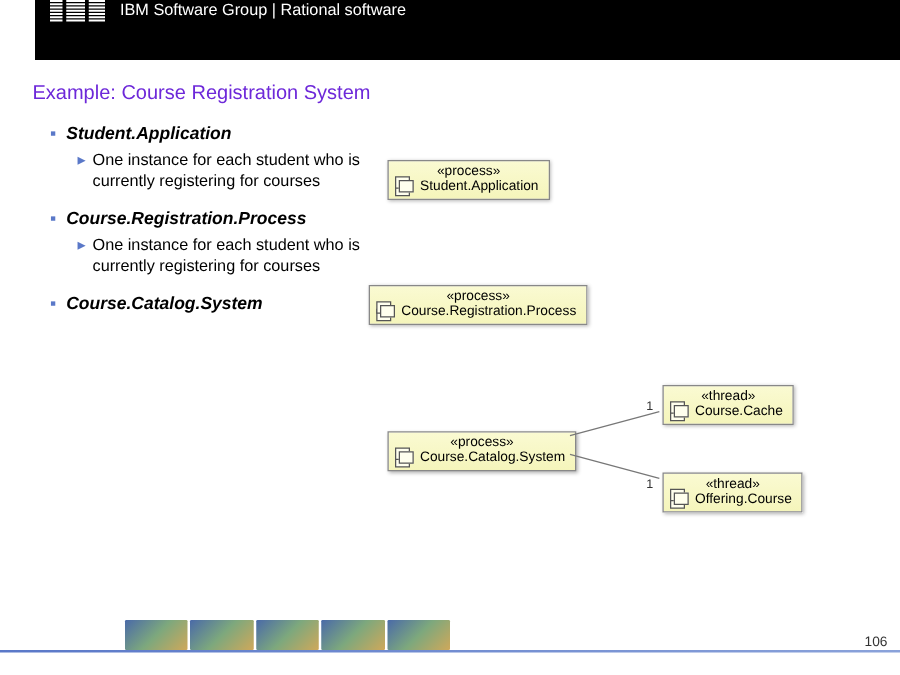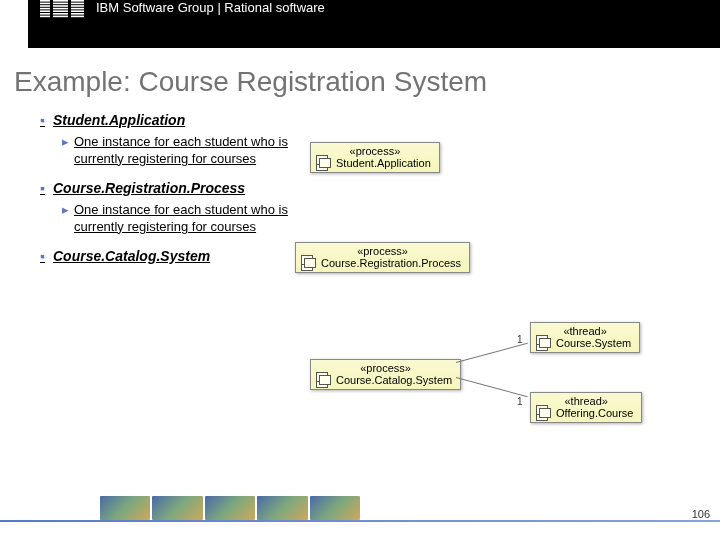--- a/index.html
+++ b/index.html
@@ -18,29 +18,28 @@
     display: flex;
     padding-left: 12px;
     gap: 12px;
     margin-left: 28px;
   }
   .topbar-text {
     color: #fff;
     font-size: 13px;
   }
   .slide-title {
-    font-size: 28px;
+    font-size: 16px;
     font-weight: normal;
-    color: #737373;
-    margin: 18px 0 14px 14px;
+    color: #6d28d9;
+    margin: 18px 0 14px 26px;
   }
   .content {
     padding: 0 20px 0 50px;
     position: relative;
-    text-decoration: underline;
   }
   .section-heading {
     font-size: 14px;
     font-weight: bold;
     font-style: italic;
     margin: 8px 0 6px -10px;
   }
   .section-heading::before {
     content: "▪";
     color: #5a78c8;
@@ -186,21 +185,21 @@
     <span class="name">Course.Registration.Process</span>
   </div>
 
   <div class="uml-box" style="left:310px; top:247px;">
     <span class="stereo">«process»</span>
     <span class="name">Course.Catalog.System</span>
   </div>
 
   <div class="uml-box" style="left:530px; top:210px;">
     <span class="stereo">«thread»</span>
-    <span class="name">Course.System</span>
+    <span class="name">Course.Cache</span>
   </div>
 
   <div class="uml-box" style="left:530px; top:280px;">
     <span class="stereo">«thread»</span>
     <span class="name">Offering.Course</span>
   </div>
 
   <div class="assoc-line" style="left:456px; top:250px; width:74px; transform:rotate(-15deg); transform-origin:left;"></div>
   <div class="assoc-line" style="left:456px; top:265px; width:74px; transform:rotate(15deg); transform-origin:left;"></div>
   <div class="assoc-num" style="left:517px; top:222px;">1</div>

